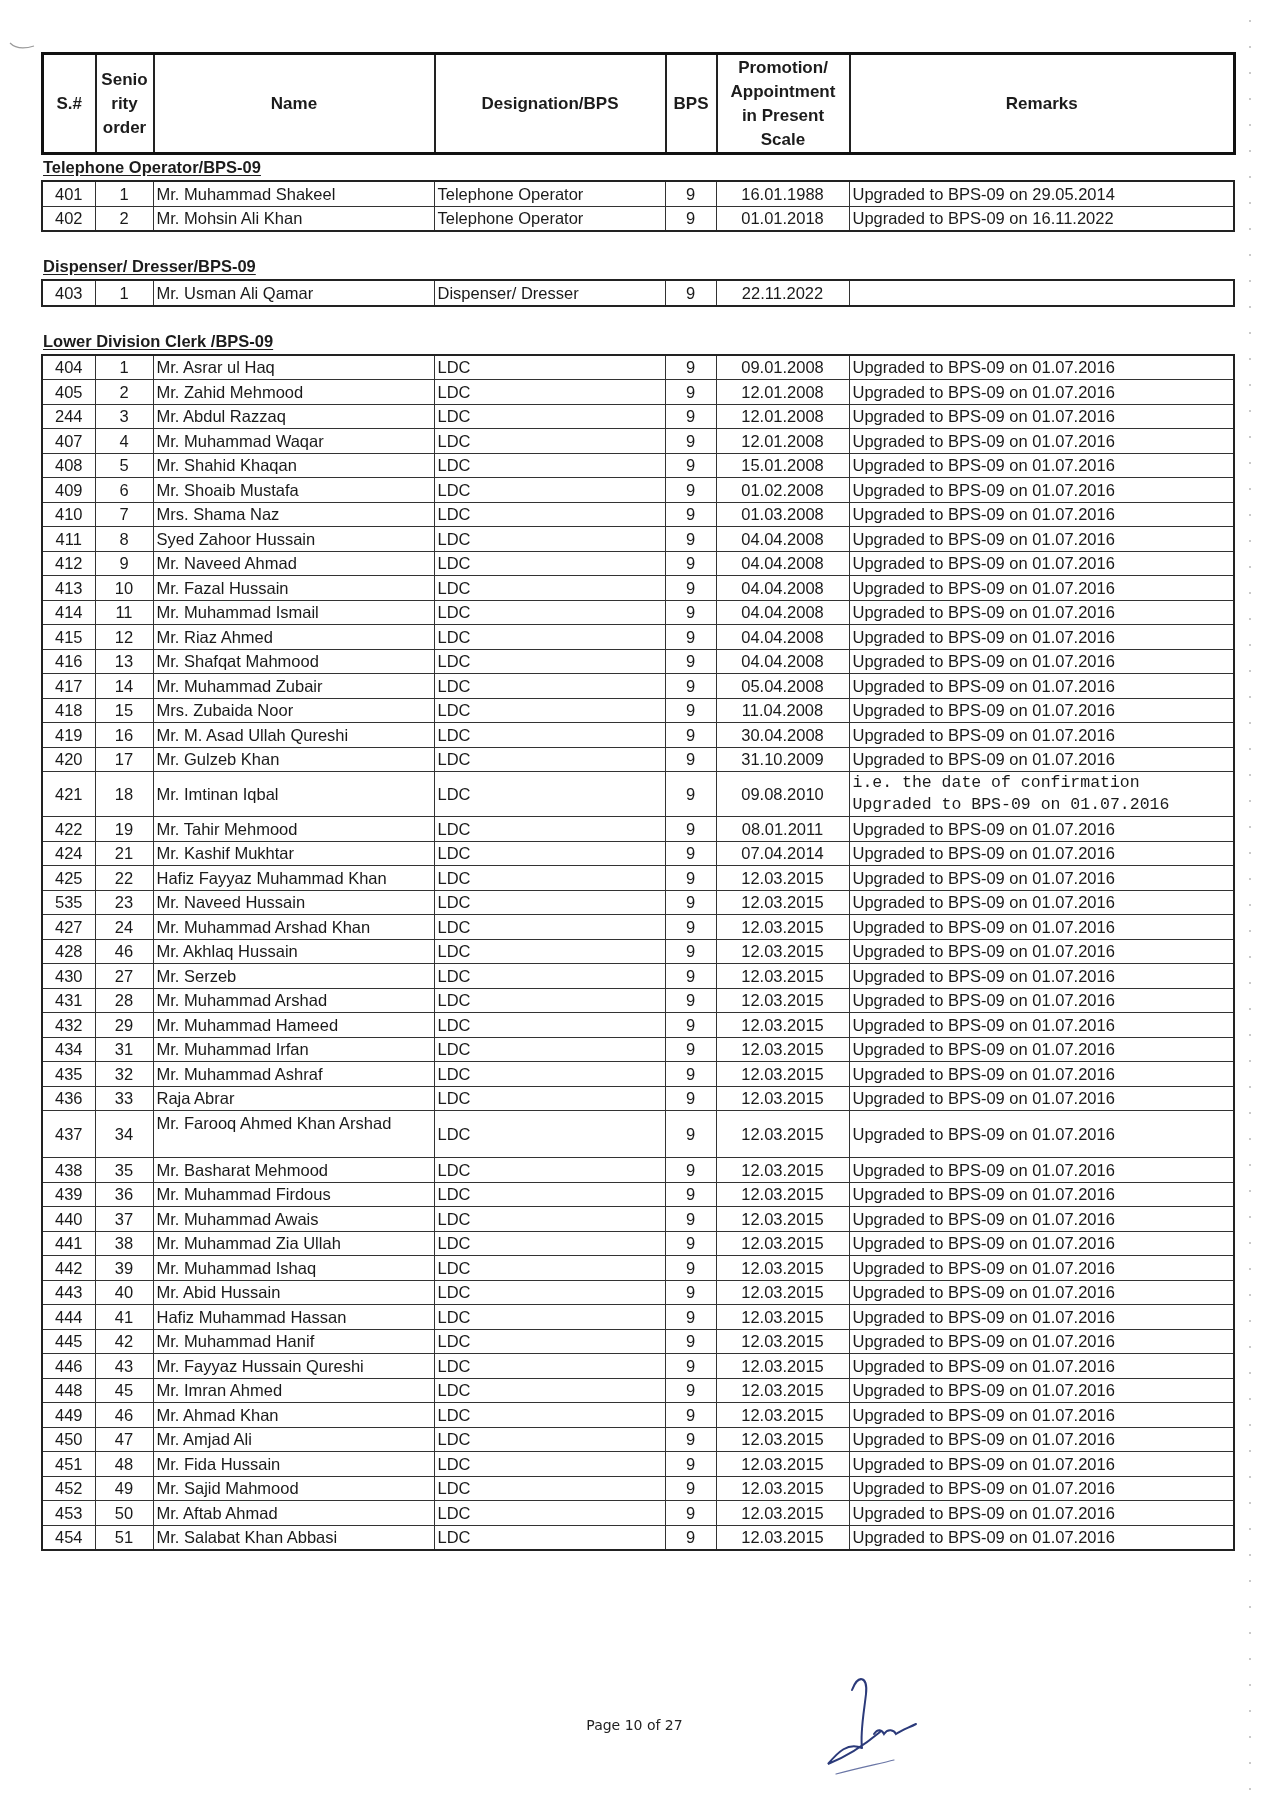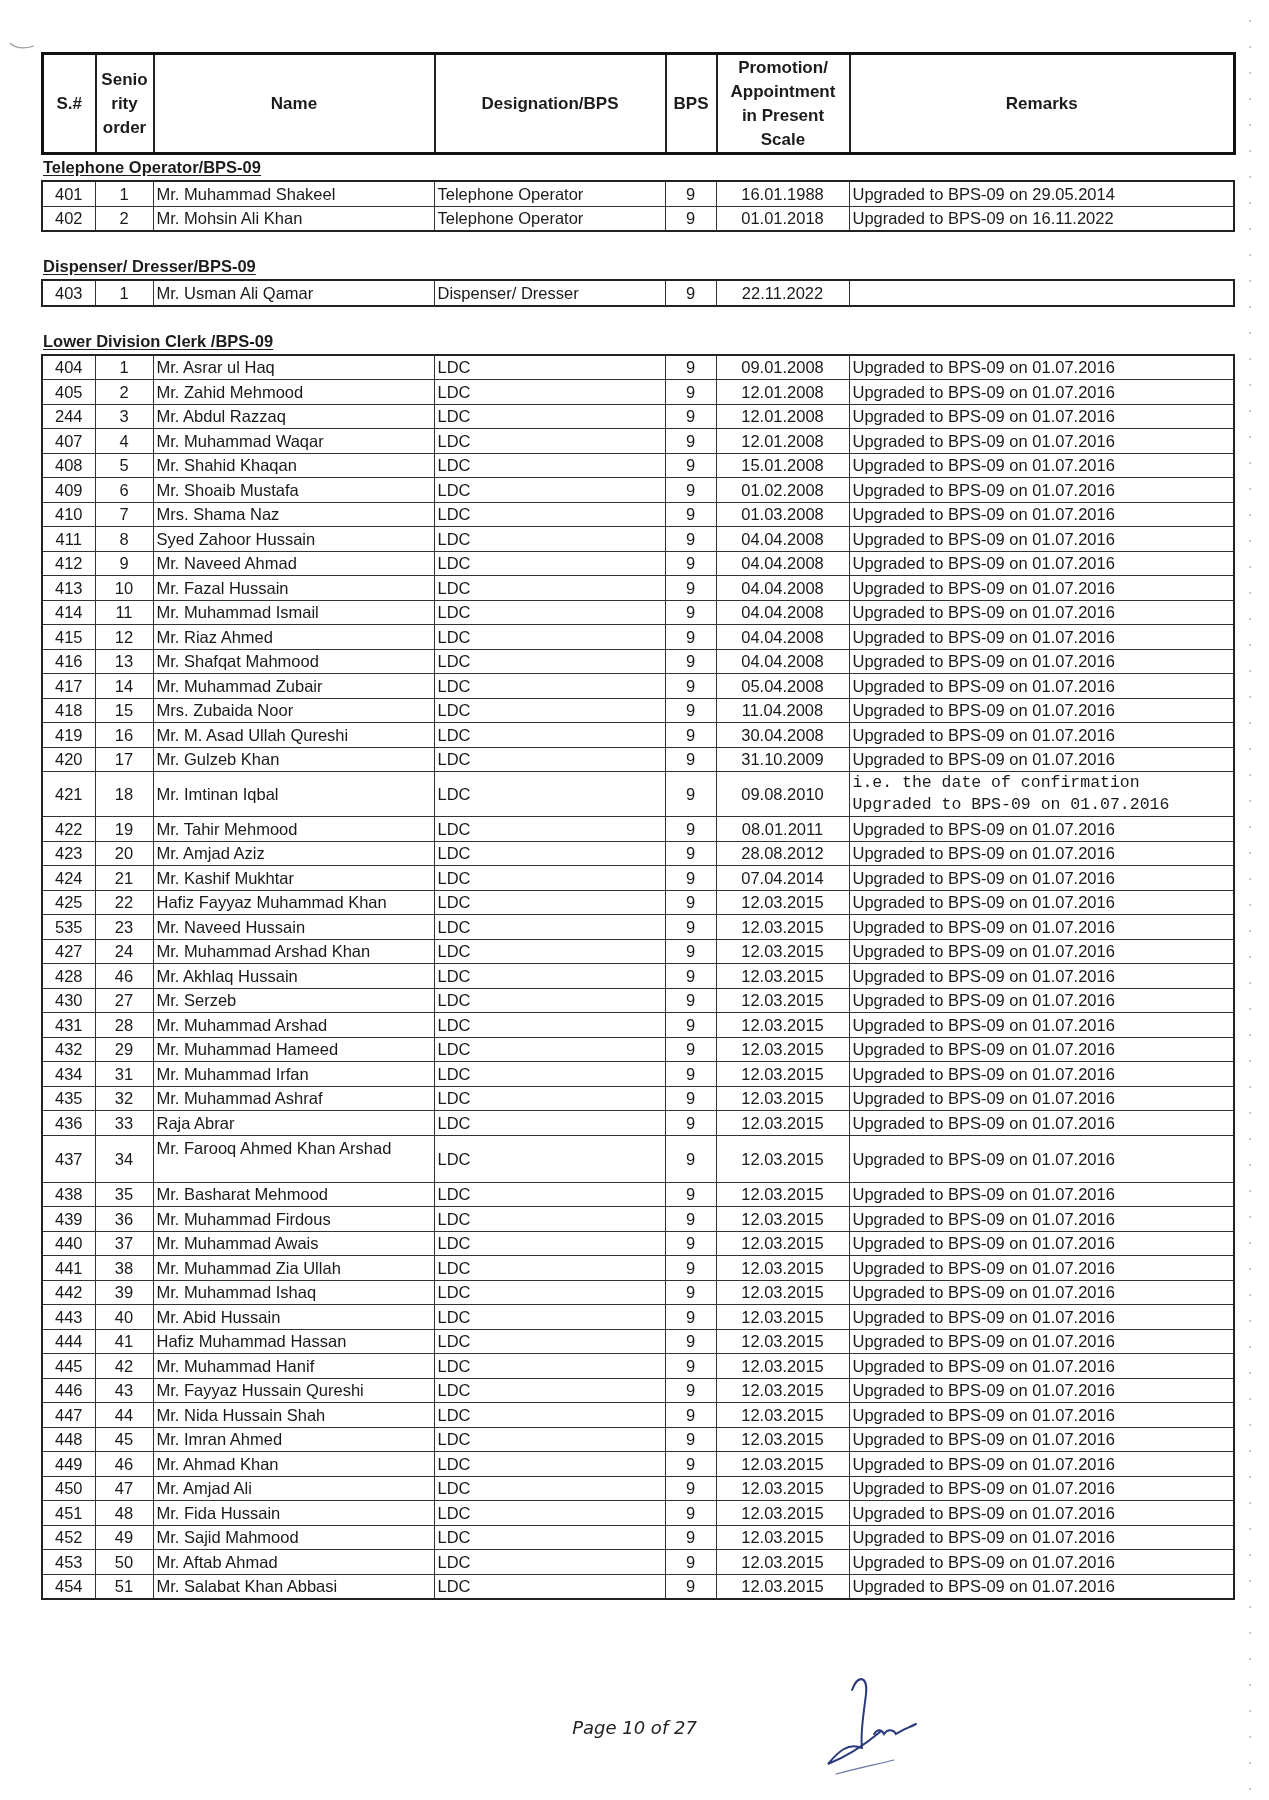--- a/index.html
+++ b/index.html
@@ -31,21 +31,21 @@
   .grid td { border: 1px solid #333; font-size: 16.5px; height: 23.5px; padding: 0 3px;
              white-space: nowrap; overflow: hidden; line-height: 20px; vertical-align: middle; }
   .grid tr { border-bottom: 1.5px solid #2a2a2a; }
   .grid td.ctr { text-align: center; }
   .grid td.rem { padding-left: 3px; }
   .grid tr.tall td { height: 44px; }
   .grid tr.tall td.wrap { white-space: normal; line-height: 22px; font-family: Liberation Mono, monospace; }
   .grid tr.tall td.topname { vertical-align: top; padding-top: 2px; }
 
   .footer { position: absolute; top: 1717px; left: 0; width: 1269px; text-align: center;
-            font-family: "DejaVu Sans", sans-serif; font-size: 18px; color: #222; font-style: italic; }
+            font-family: "DejaVu Sans", sans-serif; font-size: 14px; color: #222; }
   .footer span { position: relative; left: 0; }
   .signature { position: absolute; left: 818px; top: 1672px; width: 120px; height: 110px; }
   .scan-mark { position: absolute; left: 8px; top: 40px; width: 30px; height: 12px; }
   .edge-dots { position: absolute; left: 1247px; top: 10px; width: 6px; height: 1780px; }
   .edge-dots i { position: absolute; left: 2px; width: 2px; height: 2px; background: #b8b8b8; border-radius: 1px; }
 </style>
 </head>
 <body>
 
 <div class="page">
@@ -395,29 +395,20 @@
             <tr class="">
               <td class="ctr">422</td>
               <td class="ctr">19</td>
               <td class="">Mr. Tahir Mehmood</td>
               <td>LDC</td>
               <td class="ctr">9</td>
               <td class="ctr">08.01.2011</td>
               <td class="rem">Upgraded to BPS-09 on 01.07.2016</td>
             </tr>
             <tr class="">
-              <td class="ctr">423</td>
-              <td class="ctr">20</td>
-              <td class="">Mr. Amjad Aziz</td>
-              <td>LDC</td>
-              <td class="ctr">9</td>
-              <td class="ctr">28.08.2012</td>
-              <td class="rem">Upgraded to BPS-09 on 01.07.2016</td>
-            </tr>
-            <tr class="">
               <td class="ctr">424</td>
               <td class="ctr">21</td>
               <td class="">Mr. Kashif Mukhtar</td>
               <td>LDC</td>
               <td class="ctr">9</td>
               <td class="ctr">07.04.2014</td>
               <td class="rem">Upgraded to BPS-09 on 01.07.2016</td>
             </tr>
             <tr class="">
               <td class="ctr">425</td>
@@ -587,29 +578,20 @@
               <td class="">Mr. Muhammad Hanif</td>
               <td>LDC</td>
               <td class="ctr">9</td>
               <td class="ctr">12.03.2015</td>
               <td class="rem">Upgraded to BPS-09 on 01.07.2016</td>
             </tr>
             <tr class="">
               <td class="ctr">446</td>
               <td class="ctr">43</td>
               <td class="">Mr. Fayyaz Hussain Qureshi</td>
-              <td>LDC</td>
-              <td class="ctr">9</td>
-              <td class="ctr">12.03.2015</td>
-              <td class="rem">Upgraded to BPS-09 on 01.07.2016</td>
-            </tr>
-            <tr class="">
-              <td class="ctr">447</td>
-              <td class="ctr">44</td>
-              <td class="">Mr. Nida Hussain Shah</td>
               <td>LDC</td>
               <td class="ctr">9</td>
               <td class="ctr">12.03.2015</td>
               <td class="rem">Upgraded to BPS-09 on 01.07.2016</td>
             </tr>
             <tr class="">
               <td class="ctr">448</td>
               <td class="ctr">45</td>
               <td class="">Mr. Imran Ahmed</td>
               <td>LDC</td>

